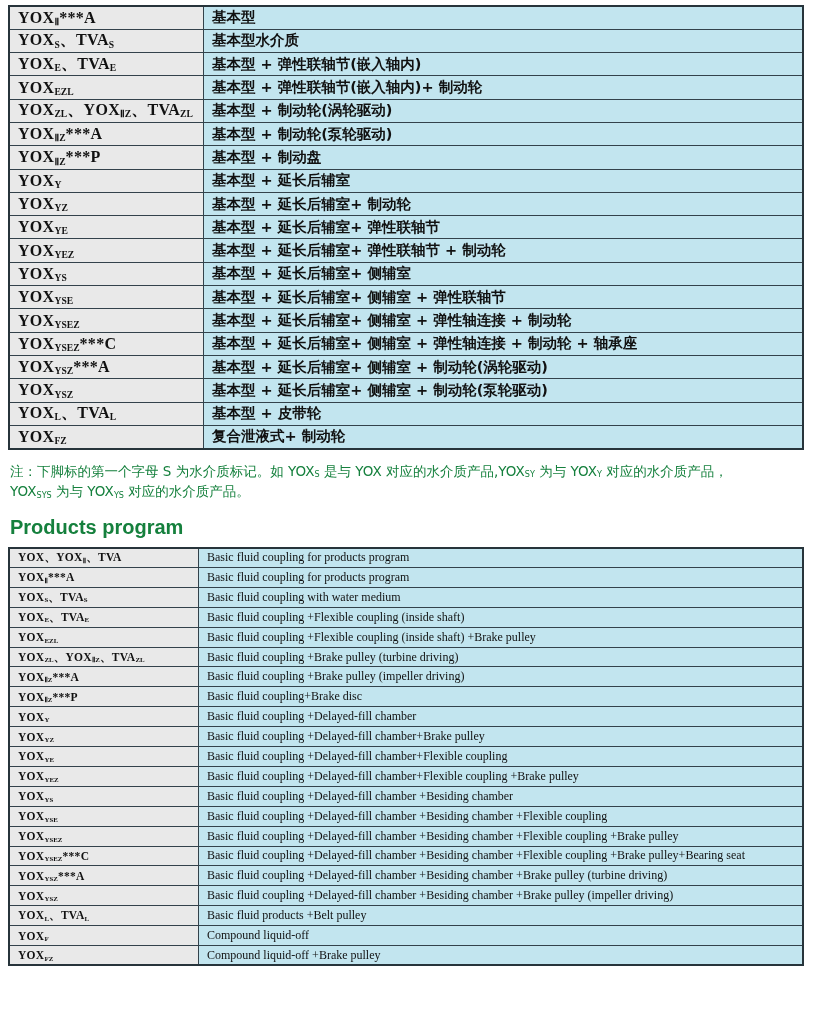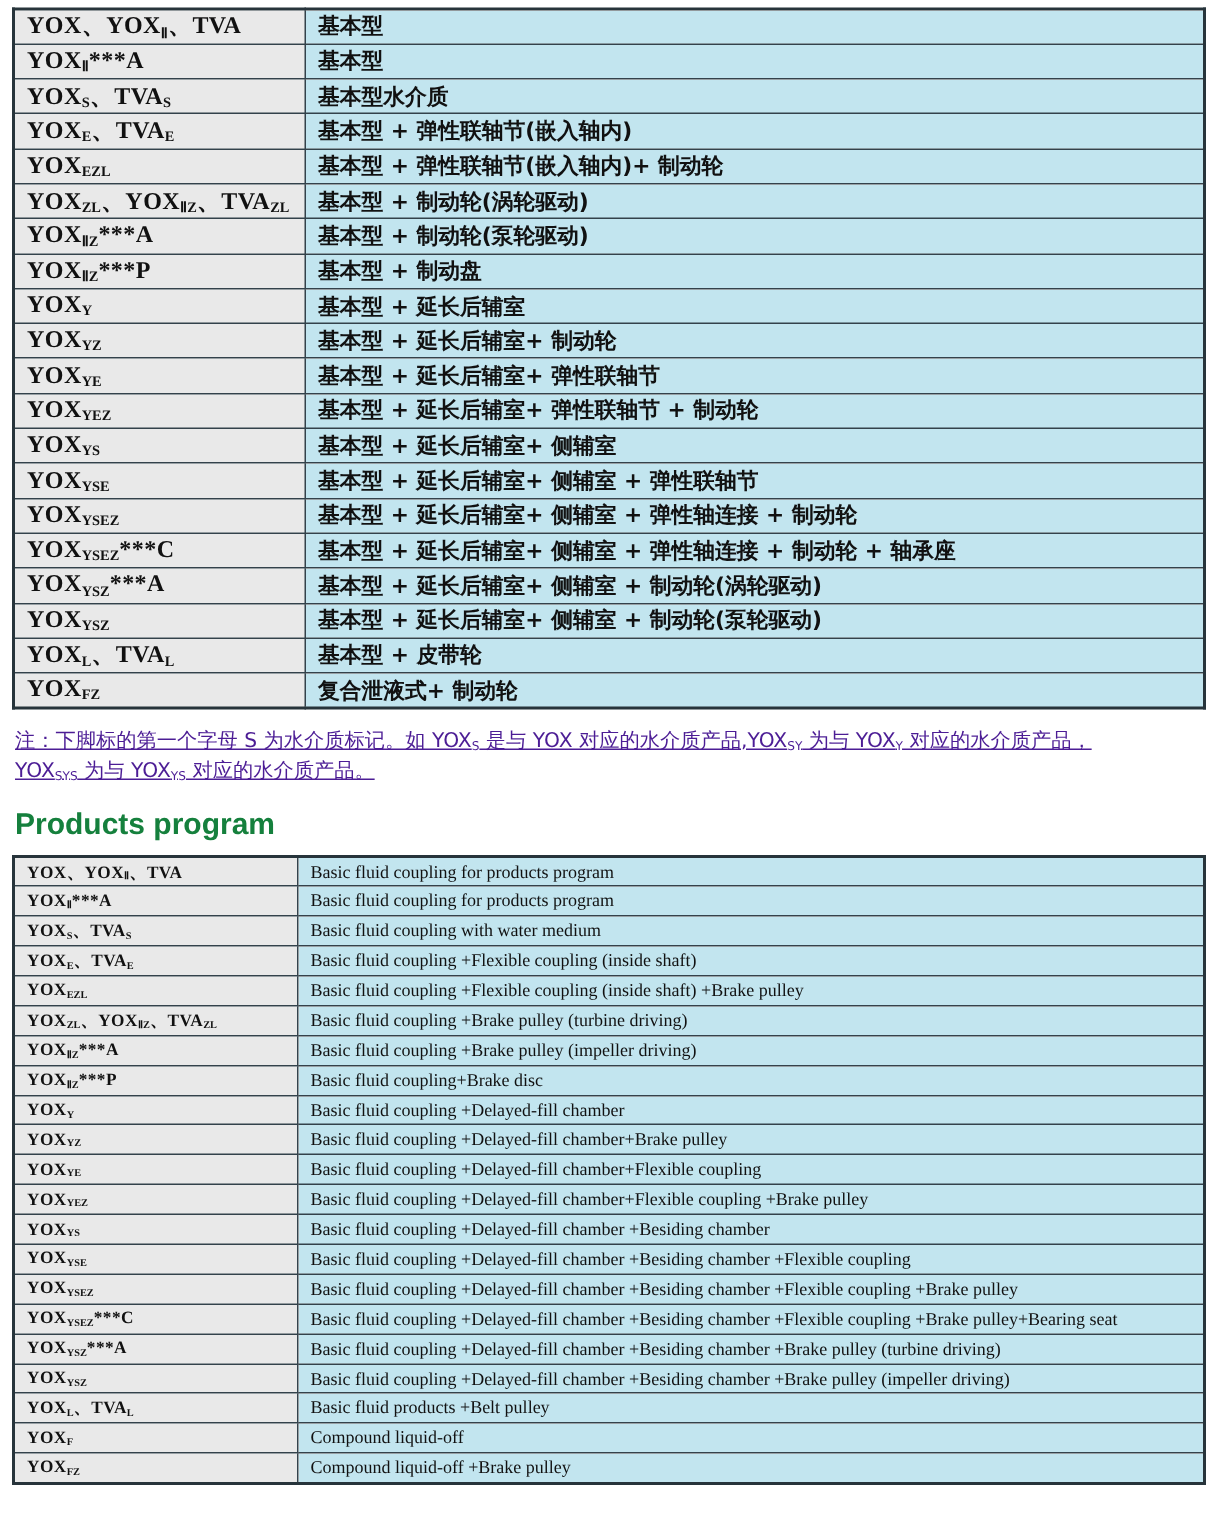--- a/index.html
+++ b/index.html
@@ -33,41 +33,37 @@
     letter-spacing:.3px;
   }
   .tbl-bottom td.desc-cell{
     font-family:"Liberation Serif",serif;font-weight:normal;font-size:12px;
   }
   sub{font-size:.6em;line-height:0;vertical-align:baseline;position:relative;top:.22em;letter-spacing:0;}
   
   .note{
     margin:11px 0 0 2px;width:792px;
     font-family:"DejaVu Sans","Liberation Sans",sans-serif;
-    font-size:13.5px;line-height:20.5px;color:#4c1d95;text-decoration:underline;
+    font-size:13.5px;line-height:20.5px;color:#15803d;
   }
   
   .heading{
     margin:13px 0 8px 2px;
     font-family:"Liberation Sans",sans-serif;font-weight:bold;
     font-size:20px;line-height:24px;color:#15803d;
   }
 </style>
 </head>
 <body>
 
 <div class="page">
 
   <table class="tbl tbl-top">
     <tbody>
 
-        <tr>
-          <td class="code-cell">YOX、YOX<sub>Ⅱ</sub>、TVA</td>
-          <td class="desc-cell">基本型</td>
-        </tr>
 
         <tr>
           <td class="code-cell">YOX<sub>Ⅱ</sub>***A</td>
           <td class="desc-cell">基本型</td>
         </tr>
 
         <tr>
           <td class="code-cell">YOX<sub>S</sub>、TVA<sub>S</sub></td>
           <td class="desc-cell">基本型水介质</td>
         </tr>

